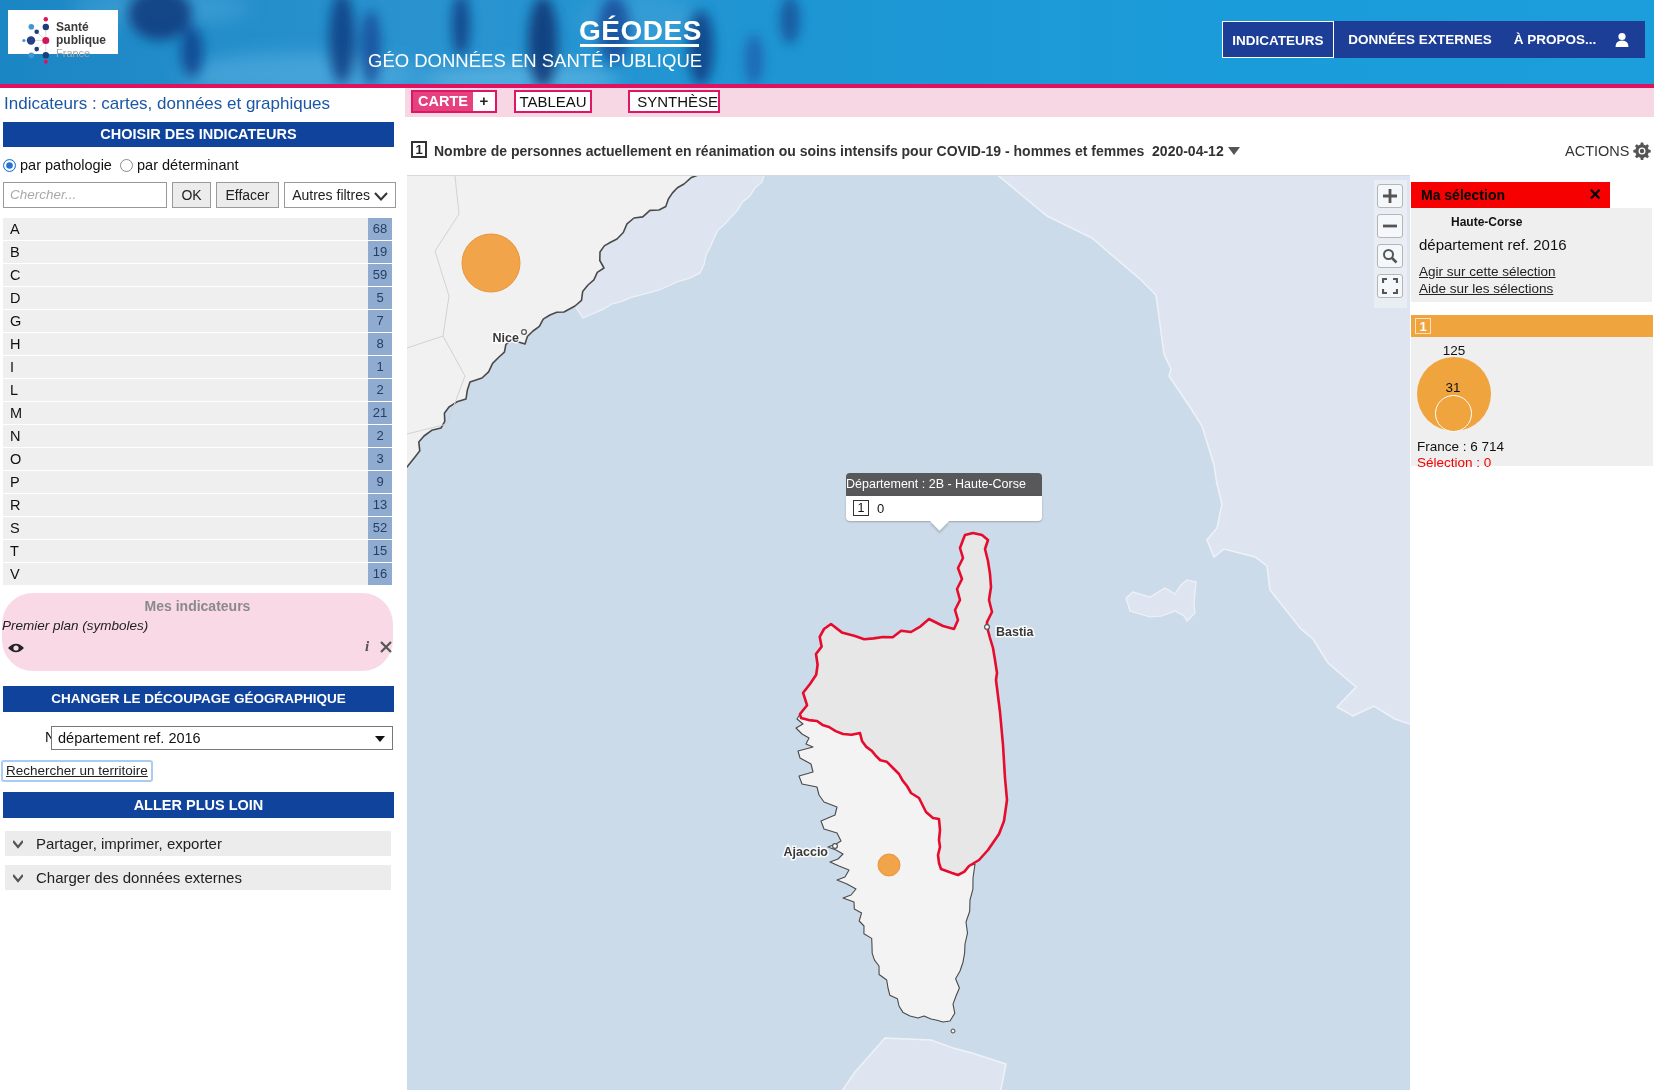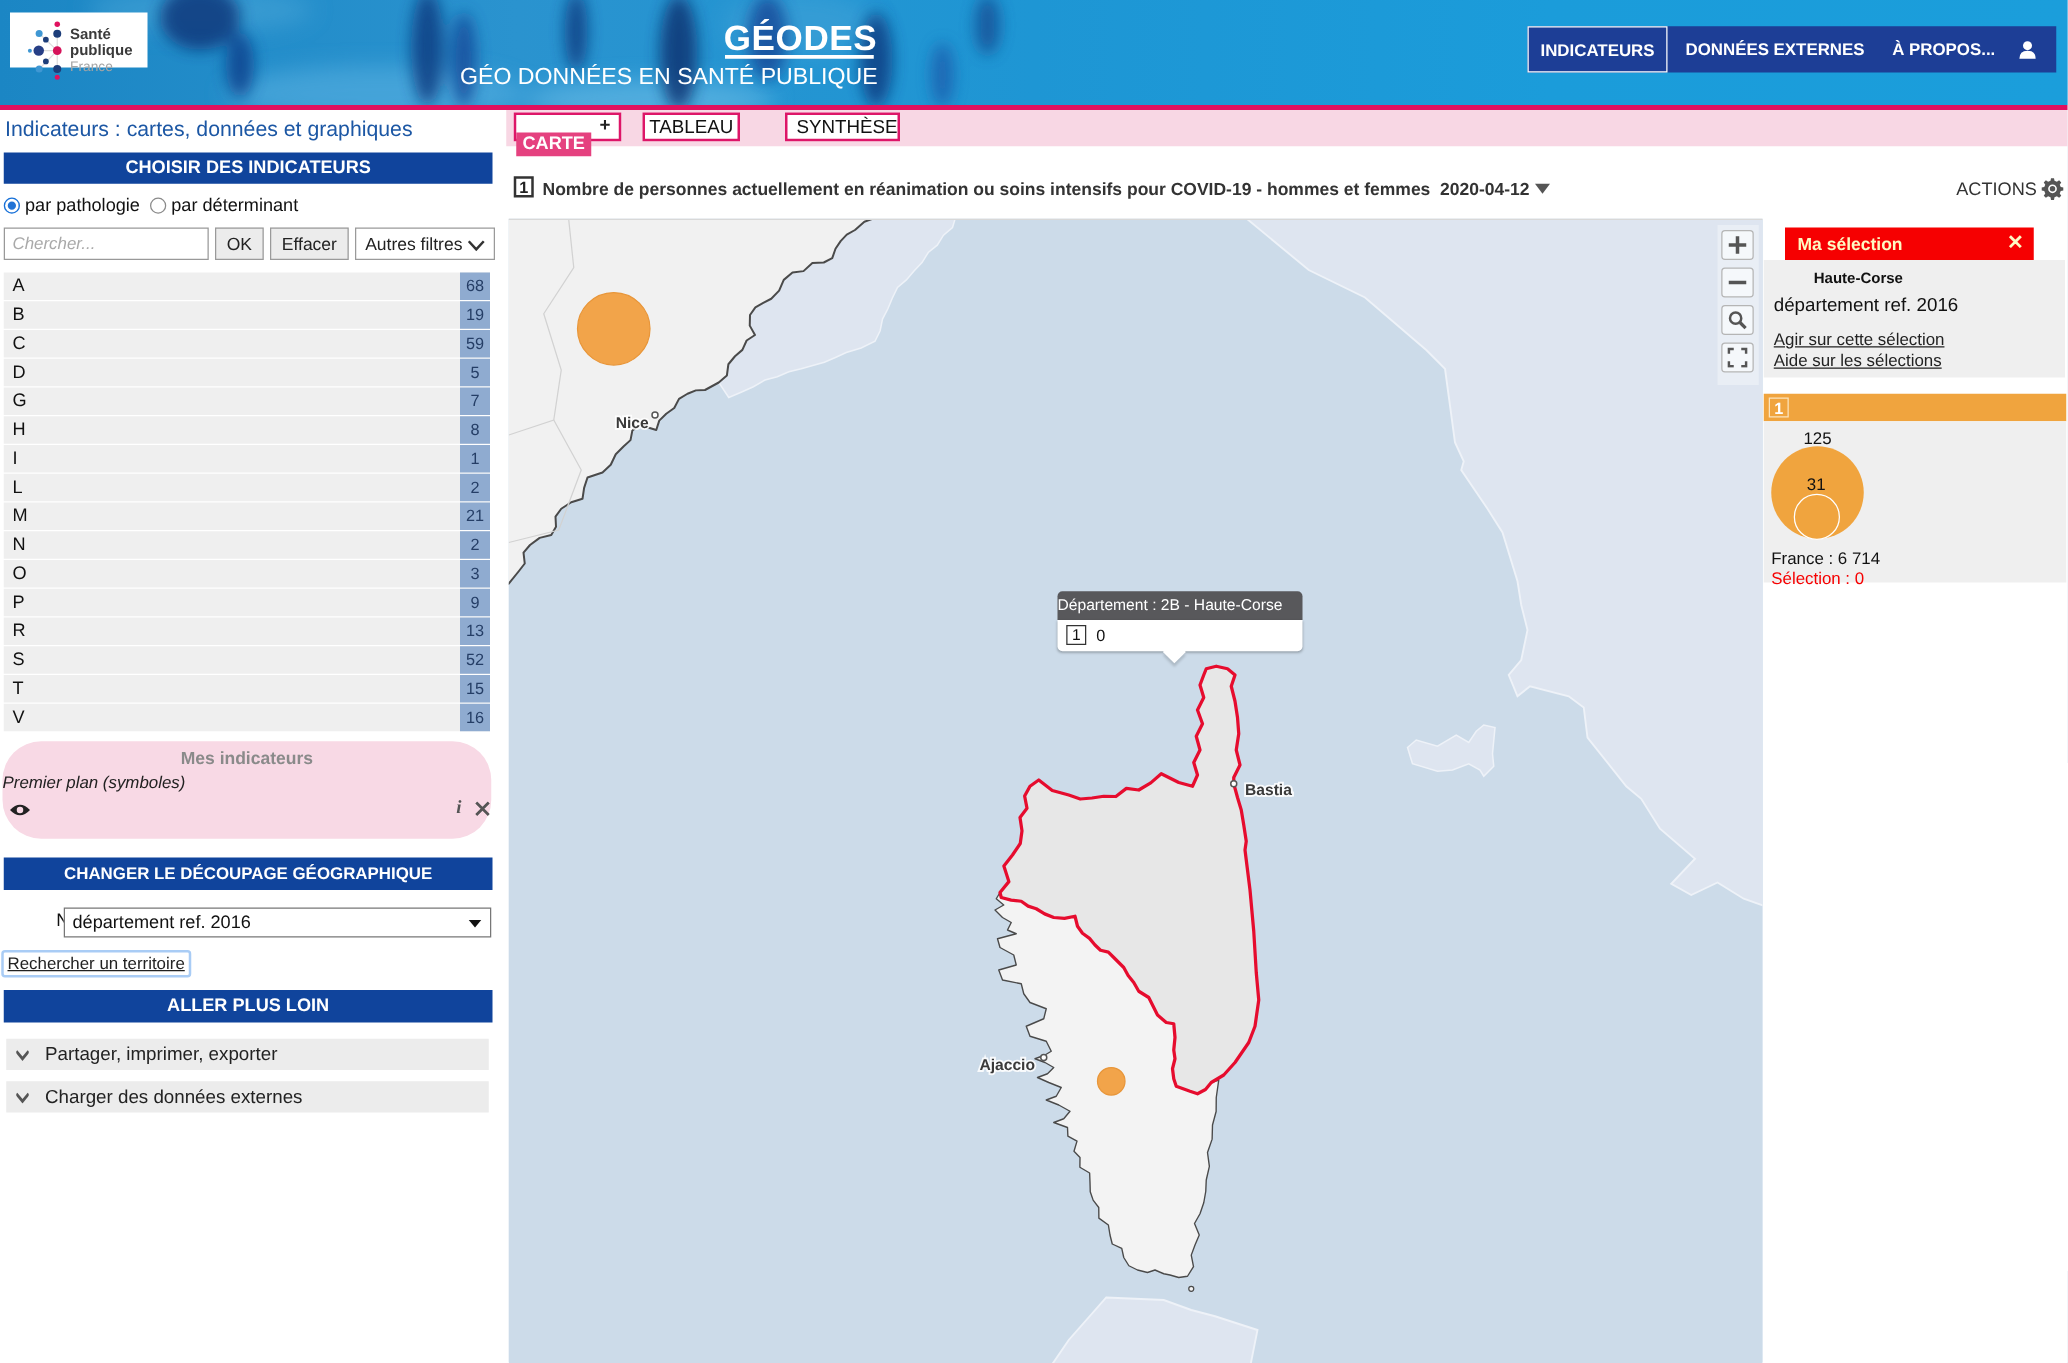--- a/index.html
+++ b/index.html
@@ -43,21 +43,21 @@
 #select { position:absolute; left:51px; top:726px; width:342px; height:24px; border:1px solid #777; background:#fff; font-size:14.5px; line-height:22px; padding-left:6px; color:#111; }
 #select .caret { position:absolute; right:7px; top:9px; width:0; height:0; border-left:5px solid transparent; border-right:5px solid transparent; border-top:6px solid #111; }
 #rech { position:absolute; left:1px; top:760px; width:152px; height:22px; border:2px solid #a9ccf5; border-radius:3px; font-size:13.5px; line-height:18px; color:#222; text-decoration:underline; padding-left:3px; }
 #bar3 { top:792px; height:26px; font-size:14.5px; line-height:26px; }
 .acc { position:absolute; left:5px; width:386px; height:25px; background:#ececec; font-size:15px; color:#222; line-height:25px; }
 .acc .chev { position:absolute; left:8px; top:8px; width:10px; height:10px; }
 .acc .txt { position:absolute; left:31px; }
 
 #tabstrip { position:absolute; left:405px; top:88px; width:1249px; height:29px; background:#f8d7e4; }
 #tab-carte { position:absolute; left:411px; top:90px; width:86px; height:23px; border:2px solid #dd1668; background:#fff; }
-#tab-carte .c { position:absolute; left:0; top:0; width:60px; height:19px; background:#e5417f; color:#fff; font-weight:bold; font-size:14.5px; text-align:center; line-height:19px;margin-top:14px; }
+#tab-carte .c { position:absolute; left:0; top:0; width:60px; height:19px; background:#e5417f; color:#fff; font-weight:bold; font-size:14.5px; text-align:center; line-height:19px; }
 #tab-carte .p { position:absolute; left:60px; top:0; width:22px; height:19px; color:#222; font-weight:bold; font-size:15px; text-align:center; line-height:18px; }
 .tab { position:absolute; top:90px; height:23px; border:2px solid #dd1668; background:#fff; color:#111; font-size:15px; text-align:center; line-height:19px; }
 #tab-tableau { left:514px; width:78px; }
 #tab-synthese { left:628px; width:92px;text-align:right; }
 
 #ind1 { position:absolute; left:411px; top:141px; width:16px; height:17px; border:2px solid #333; font-size:13px; font-weight:bold; color:#222; text-align:center; line-height:14px; }
 #ind-title { position:absolute; left:434px; top:143px; font-size:14px; font-weight:bold; color:#333; white-space:nowrap; }
 #ind-date-car { display:inline-block; margin-left:4px; width:0; height:0; border-left:6px solid transparent; border-right:6px solid transparent; border-top:8px solid #555; vertical-align:1px; }
 #actions { position:absolute; left:1565px; top:142px; font-size:14.5px; color:#333; }
 
@@ -67,21 +67,21 @@
 #zb1 { left:970px; top:8px; font-size:21px; line-height:22px; font-weight:normal; }
 #zb2 { left:970px; top:38px; font-size:21px; line-height:20px; }
 #zb3 { left:970px; top:68px; }
 #zb4 { left:970px; top:98px; }
 
 #tt { position:absolute; left:439px; top:297px; width:196px; }
 #tt-h { height:23px; background:#58585b; border-radius:4px 4px 0 0; color:#fff; font-size:12.5px; line-height:23px; padding-left:0; }
 #tt-b { height:25px; background:#fff; border-radius:0 0 4px 4px; box-shadow:0 1px 2px rgba(0,0,0,0.25); }
 #tt-d { position:absolute; left:87px; top:42px; width:13px; height:13px; background:#fff; transform:rotate(45deg); box-shadow:2px 2px 2px rgba(0,0,0,0.15); }
 
-#rp-head { position:absolute; left:1411px; top:182px; width:199px; height:26px; background:#f60001; color:#fef9c3; font-weight:bold; font-size:14px; line-height:26px; padding-left:10px;margin-left:17px; }
+#rp-head { position:absolute; left:1411px; top:182px; width:199px; height:26px; background:#f60001; color:#000000; font-weight:bold; font-size:14px; line-height:26px; padding-left:10px; }
 #rp-x { position:absolute; right:8px; top:0; font-size:16px; }
 #rp-body { position:absolute; left:1411px; top:208px; width:241px; height:94px; background:#efefef; color:#111; }
 #rp-body .n { position:absolute; left:8px; top:7px; font-size:12px; font-weight:bold;margin-left:32px; }
 #rp-body .d { position:absolute; left:8px; top:28px; font-size:15px; }
 #rp-body .l1 { position:absolute; left:8px; top:56px; font-size:13.5px; text-decoration:underline; color:#222; }
 #rp-body .l2 { position:absolute; left:8px; top:73px; font-size:13.5px; text-decoration:underline; color:#222; }
 #lg-head { position:absolute; left:1411px; top:315px; width:242px; height:22px; background:#f0a43e; }
 #lg-head .one { position:absolute; left:4px; top:3px; width:16px; height:16px; border:1px solid #fbe3bc; color:#fff; font-size:13px; font-weight:bold; text-align:center; line-height:15px; }
 #lg-body { position:absolute; left:1411px; top:337px; width:242px; height:129px; background:#efefef; color:#111; }
 #lg-body .v125 { position:absolute; left:21px; top:6px; width:44px; text-align:center; font-size:13.5px; }

